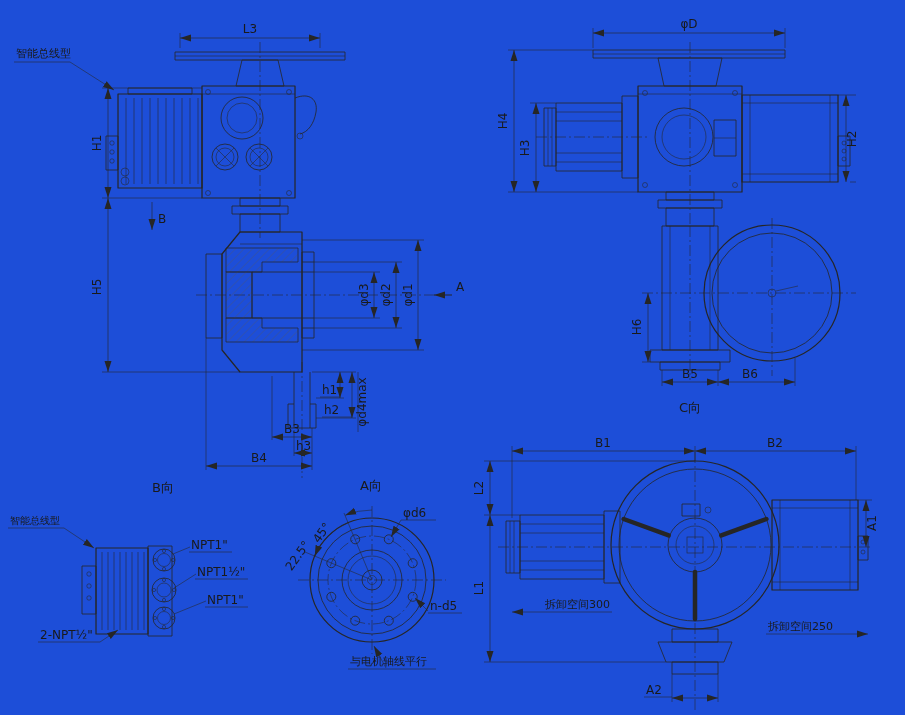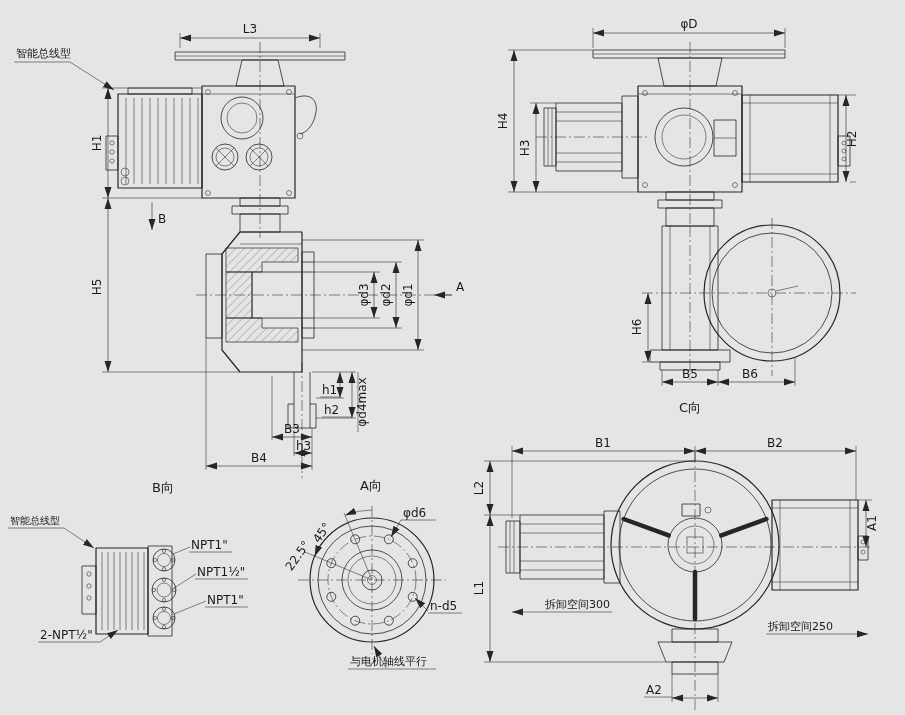--- a/index.html
+++ b/index.html
@@ -1,16 +1,16 @@
 <!DOCTYPE html>
 <html><head>
 <meta charset="utf-8">
 <style>
   html,body{margin:0;padding:0;background:#fff}
-  .sheet{position:relative;width:905px;height:715px;background:#e5e5e5;overflow:hidden}
+  .sheet{position:relative;width:905px;height:715px;background:#1d4ed8;overflow:hidden}
   svg{display:block}
   .ol{fill:none;stroke:#262626;stroke-width:1.2;stroke-linejoin:round}
   .ol2{fill:none;stroke:#262626;stroke-width:0.8;stroke-linejoin:round}
   .thin{fill:none;stroke:#262626;stroke-width:0.55}
   .cl{fill:none;stroke:#262626;stroke-width:0.55;stroke-dasharray:11 3 2 3}
   .dim{fill:none;stroke:#262626;stroke-width:0.6}
   .hatch{fill:url(#hatchp);stroke:#262626;stroke-width:0.7}
   .spoke{fill:none;stroke:#262626;stroke-width:4.5;stroke-linecap:round}
   text{font-family:"DejaVu Sans","Liberation Sans",sans-serif;font-size:12px;fill:#1a1a1a}
   .t11{font-size:11px}.t13{font-size:13px}.t10{font-size:10px}

